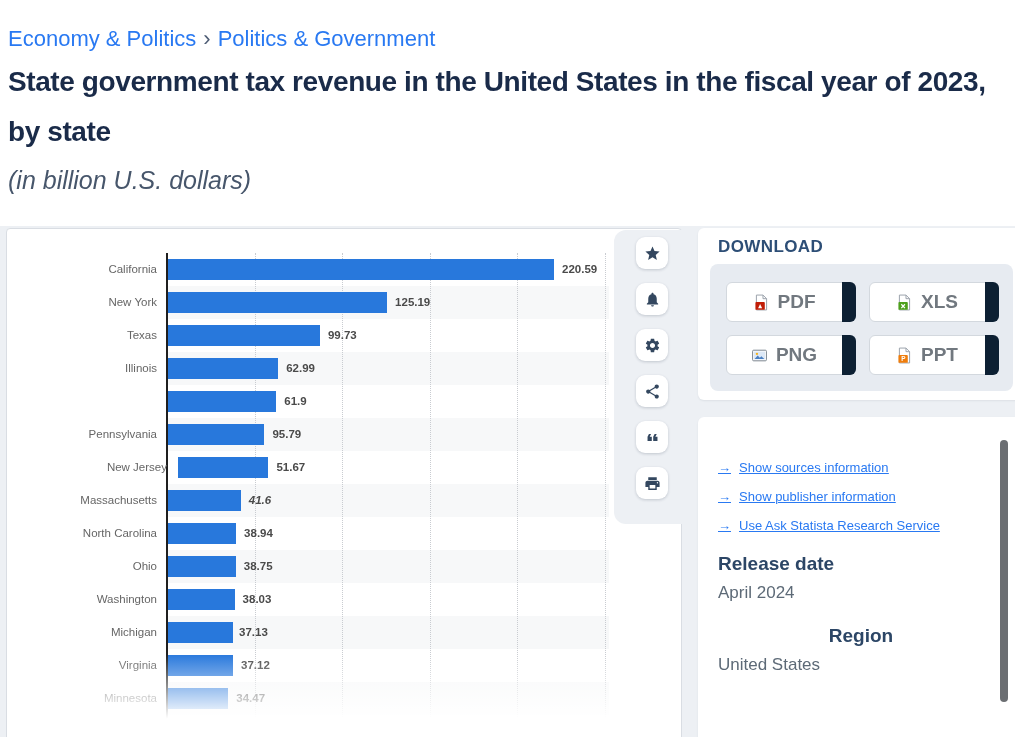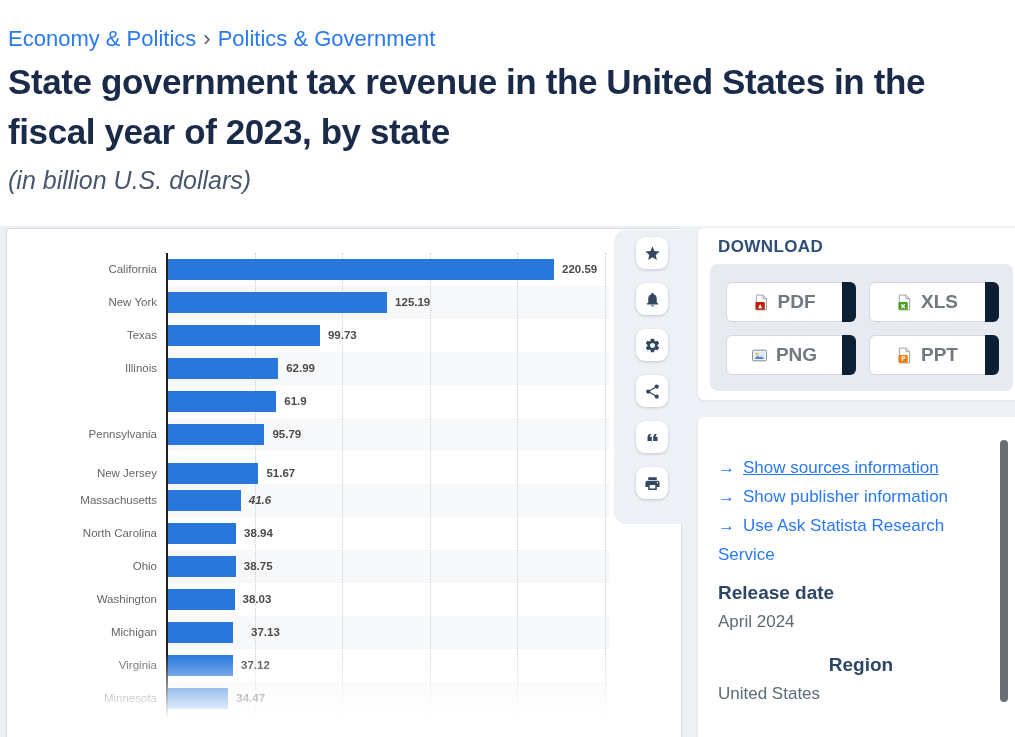--- a/index.html
+++ b/index.html
@@ -3,21 +3,21 @@
 <meta charset="utf-8">
 <style>
   * { margin:0; padding:0; box-sizing:border-box; }
   html,body { width:1015px; height:737px; overflow:hidden; background:#fff;
     font-family:"Liberation Sans","DejaVu Sans",sans-serif; }
 
   
   .breadcrumb { position:absolute; left:8px; top:26px; font-size:22px; color:#2979f2; }
   .breadcrumb a { color:#2979f2; text-decoration:none; cursor:pointer; }
   .crumb-sep { color:#4e5d75; margin:0 7px; }
-  .page-title { position:absolute; left:8px; top:57px; width:1002px; font-size:35px;
+  .page-title { position:absolute; left:8px; top:57px; width:1002px; font-size:28px;
     line-height:50px; font-weight:700; color:#1a2b49; letter-spacing:-0.4px; }
   .page-subtitle { position:absolute; left:8px; top:166px; font-size:25px; font-style:italic;
     color:#47566b; }
 
   
   .content-bg { position:absolute; left:0; top:226px; width:1015px; height:511px; background:#edf0f4; }
 
   
   .chart-card { position:absolute; left:6px; top:228px; width:676px; height:516px;
     background:#fff; border:1px solid #d9dde3; border-radius:4px; overflow:hidden; }
@@ -53,21 +53,21 @@
     border-radius:6px; cursor:pointer; display:flex; align-items:center; justify-content:center;
     gap:8px; padding-right:14px; font-family:inherit; }
   .dl-label { font-size:19px; font-weight:600; color:#71787f; }
   .dl-accent { position:absolute; right:-1px; top:-1px; bottom:-1px; width:14px;
     background:#0d2033; border-radius:0 6px 6px 0; }
   .dl-ic { display:flex; }
 
   .source-panel { top:417px; height:345px; padding:26px 24px 0 20px; }
   .panel-h { font-size:19px; font-weight:700; color:#2c4666; }
   .links { margin-top:10px; }
-  .src-link { font-size:17px; line-height:29px; color:#2979f2; }
+  .src-link { font-size:13px; line-height:29px; color:#2979f2;text-decoration:underline; }
   .src-link a { color:#2979f2; text-decoration:none; cursor:pointer; }
   .src-link a.underlined .lnk-txt { text-decoration:underline; }
   .arrow { margin-right:8px; }
   .h-release { margin-top:13px; }
   .panel-val { font-size:17px; color:#5d6a77; margin-top:8px; }
   .h-region { margin-top:22px;text-align:center; }
 
   .scroll-thumb { position:absolute; left:1000px; top:440px; width:8px; height:262px;
     background:#6b6e72; border-radius:4px; cursor:pointer; }
 </style>
@@ -119,21 +119,21 @@
       </div>
       <div class="crow" style="top: 156px;">
         <div class="cbar" style="width: 108.3px; background: rgb(40, 120, 220);"></div>
         <div class="cval" style="left: 277.3px;">61.9</div>
       </div>
       <div class="crow" style="top: 189px;">
         <div class="clabel">Pennsylvania</div>
         <div class="cbar" style="width: 96.4px; background: rgb(40, 120, 220);"></div>
         <div class="cval" style="left: 265.4px;">95.79</div>
       </div>
-      <div class="crow" style="top: 228px;">
+      <div class="crow" style="top: 222px; margin-left: 10px;">
         <div class="clabel">New Jersey</div>
         <div class="cbar" style="width: 90.4px; background: rgb(40, 120, 220);"></div>
         <div class="cval" style="left: 259.4px;">51.67</div>
       </div>
       <div class="crow" style="top: 255px;">
         <div class="clabel">Massachusetts</div>
         <div class="cbar" style="width: 72.8px; background: rgb(40, 120, 220);"></div>
         <div class="cval" style="left: 241.8px; font-style: italic;">41.6</div>
       </div>
       <div class="crow" style="top: 288px;">
@@ -147,21 +147,21 @@
         <div class="cval" style="left: 236.8px;">38.75</div>
       </div>
       <div class="crow" style="top: 354px;">
         <div class="clabel">Washington</div>
         <div class="cbar" style="width: 66.6px; background: rgb(40, 120, 220);"></div>
         <div class="cval" style="left: 235.6px;">38.03</div>
       </div>
       <div class="crow" style="top: 387px;">
         <div class="clabel">Michigan</div>
         <div class="cbar" style="width: 65px; background: rgb(40, 120, 220);"></div>
-        <div class="cval" style="left: 244px;">37.13</div>
+        <div class="cval" style="left: 232px;">37.13</div>
       </div>
       <div class="crow" style="top: 420px;">
         <div class="clabel">Virginia</div>
         <div class="cbar" style="width: 65px; background: rgb(40, 120, 220);"></div>
         <div class="cval" style="left: 234px;">37.12</div>
       </div>
       <div class="crow" style="top: 453px;">
         <div class="clabel">Minnesota</div>
         <div class="cbar" style="width: 60.3px; background: rgb(40, 120, 220);"></div>
         <div class="cval" style="left: 229.3px;">34.47</div>

